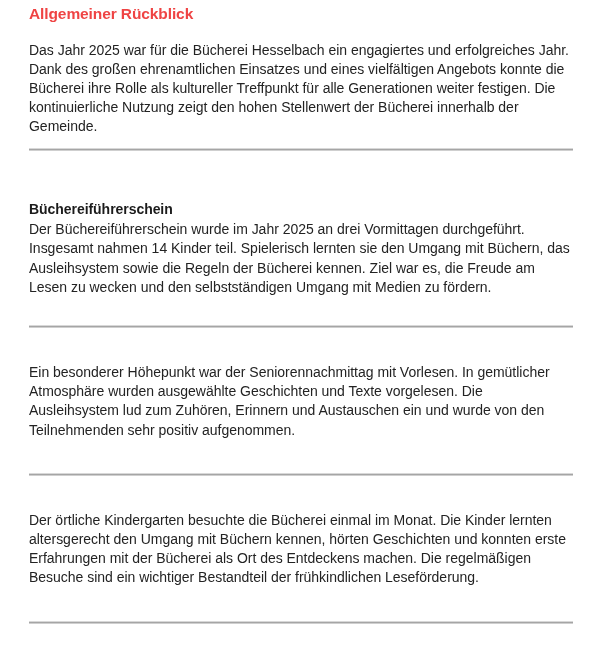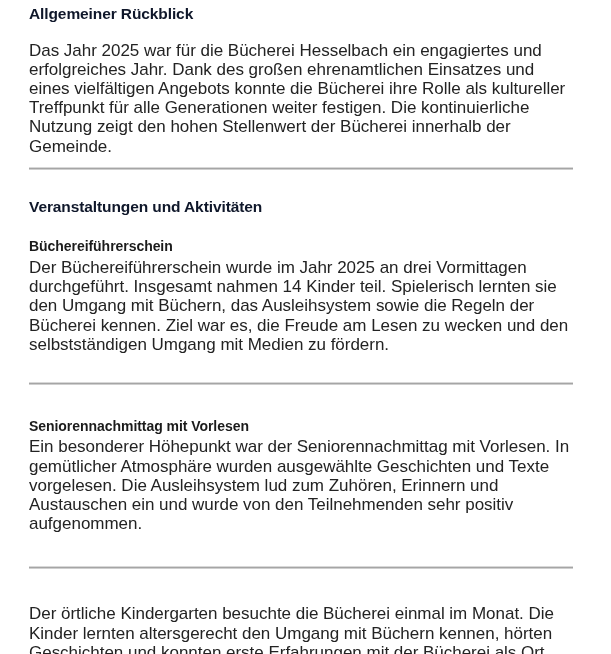--- a/index.html
+++ b/index.html
@@ -19,36 +19,36 @@
     width: 611px;
     height: 654px;
     box-sizing: border-box;
     padding: 0 38px 0 29px;
     background: #ffffff;
     position: relative;
   }
   .section-h2 {
     font-size: 15.5px;
     font-weight: bold;
-    color: #0f172a;
+    color: #ef4444;
     letter-spacing: -0.1px;
     margin: 0;
     line-height: 1.2;
   }
   .block-overview .section-h2 { padding-top: 5px; }
   .section-h3 {
     font-size: 14px;
     font-weight: bold;
     color: #1b1b1b;
     margin: 0;
     line-height: 1.25;
     letter-spacing: -0.05px;
   }
   .body-text {
-    font-size: 17px;
+    font-size: 14px;
     line-height: 19.2px;
     color: #232323;
     margin: 0;
     text-align: left;
     letter-spacing: -0.02px;
   }
   .divider {
     height: 3px;
     width: 100%;
     max-width: 545px;
@@ -73,35 +73,33 @@
   <div class="block-overview">
     <h2 class="section-h2">Allgemeiner Rückblick</h2>
     <div class="gap-m"></div>
     <p class="body-text">Das Jahr 2025 war für die Bücherei Hesselbach ein engagiertes und erfolgreiches Jahr. Dank des großen ehrenamtlichen Einsatzes und eines vielfältigen Angebots konnte die Bücherei ihre Rolle als kultureller Treffpunkt für alle Generationen weiter festigen. Die kontinuierliche Nutzung zeigt den hohen Stellenwert der Bücherei innerhalb der Gemeinde.</p>
   </div>
 
   <div class="gap-s"></div>
   <div class="divider"></div>
 
   <div class="gap-xl"></div>
-  <h2 class="section-h2">Veranstaltungen und Aktivitäten</h2>
 
   <div class="gap-l"></div>
   <div>
     <h3 class="section-h3">Büchereiführerschein</h3>
     <div class="tight"></div>
     <p class="body-text">Der Büchereiführerschein wurde im Jahr 2025 an drei Vormittagen durchgeführt. Insgesamt nahmen 14 Kinder teil. Spielerisch lernten sie den Umgang mit Büchern, das Ausleihsystem sowie die Regeln der Bücherei kennen. Ziel war es, die Freude am Lesen zu wecken und den selbstständigen Umgang mit Medien zu fördern.</p>
   </div>
 
   <div class="gap-xl"></div>
   <div class="divider"></div>
 
   <div class="gap-xxl"></div>
   <div>
-    <h3 class="section-h3">Seniorennachmittag mit Vorlesen</h3>
     <div class="tight"></div>
     <p class="body-text">Ein besonderer Höhepunkt war der Seniorennachmittag mit Vorlesen. In gemütlicher Atmosphäre wurden ausgewählte Geschichten und Texte vorgelesen. Die Ausleihsystem lud zum Zuhören, Erinnern und Austauschen ein und wurde von den Teilnehmenden sehr positiv aufgenommen.</p>
   </div>
 
   <div class="gap-xxl"></div>
   <div class="divider"></div>
 
   <div class="gap-xxl"></div>
   <div>
     <div class="tight"></div>

